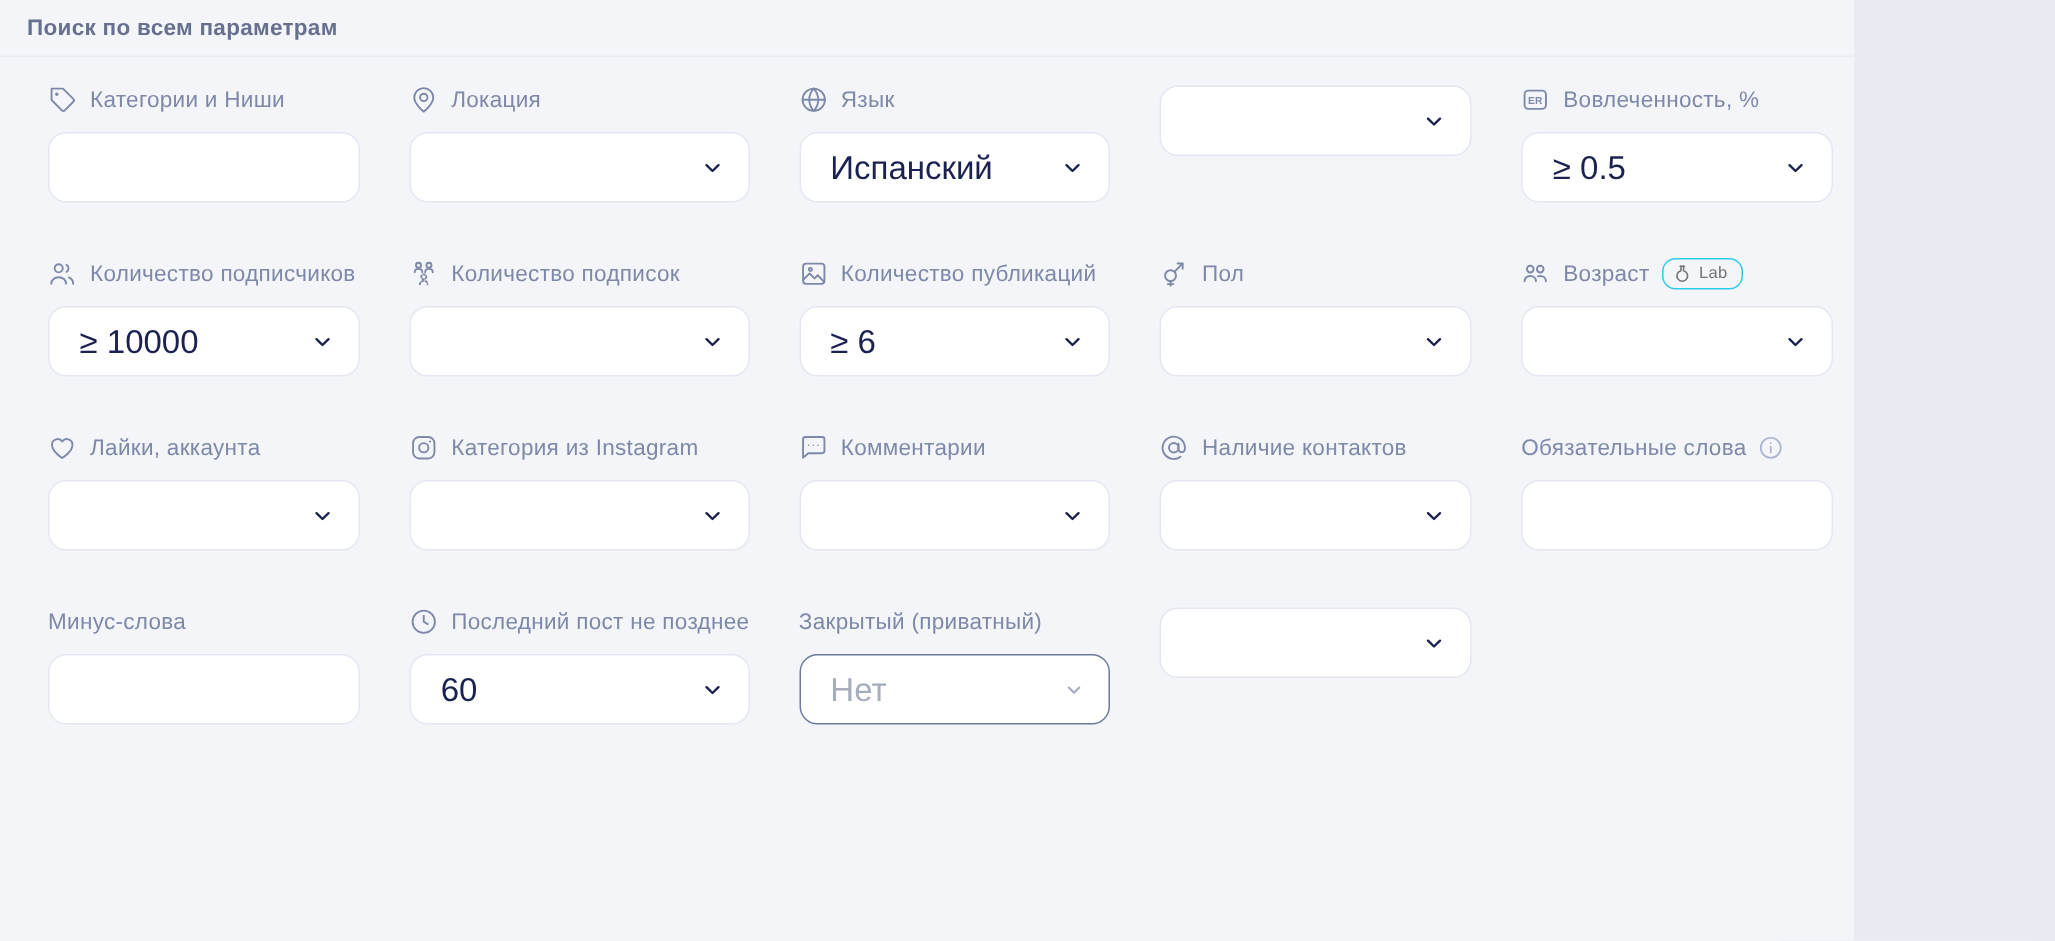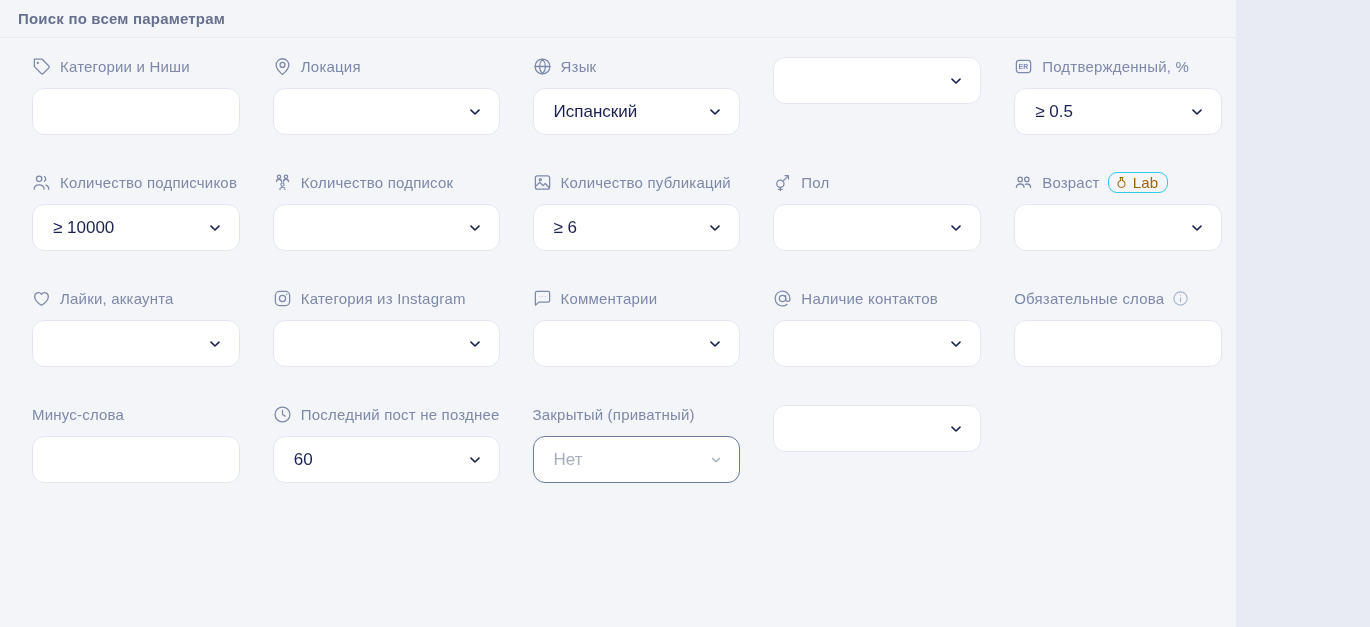--- a/index.html
+++ b/index.html
@@ -23,36 +23,36 @@
     color:#7e89a9; font-size:15px; letter-spacing:.2px; white-space:nowrap;
   }
   .label-row .icon { display:inline-flex; width:19px; height:19px; margin-right:9px; flex:0 0 auto; }
   .label-row .icon svg { width:19px; height:19px; }
   .field {
     height:47px; width:100%;
     background:#ffffff;
     border:1px solid #e4e7f1; border-radius:12px;
     display:flex; align-items:center;
     padding:0 16px 0 20px;
-    font-size:17px; color:#1b2150;
+    font-size:22px; color:#1b2150;
     font-family:"Liberation Sans","DejaVu Sans",sans-serif;
   }
   input.field { outline:none; display:block; }
   .select { cursor:pointer; }
   .select .value { flex:1 1 auto; overflow:hidden; white-space:nowrap; }
   .select .chevron { display:inline-flex; margin-left:auto; color:#1b2150; flex:0 0 auto; }
   .select .chevron svg { width:16px; height:16px; }
   .field.muted { border-color:#6e7b9d; color:#a6adbd; }
   .field.muted .chevron { color:#a6adbd; }
   .field.muted .chevron svg { width:14px; height:14px; }
   .badge-lab {
     display:inline-flex; align-items:center; margin-left:8px;
-    border:1px solid #2fcbe9; color:#a16207;
+    border:1px solid #2fcbe9; color:#737373;
     border-radius:9px; padding:2px 9px 2px 6px;
-    font-size:15px; line-height:15px;
+    font-size:11px; line-height:15px;
   }
   .badge-lab .flask { display:inline-flex; margin-right:5px; }
   .badge-lab .flask svg { width:13px; height:13px; }
   .info-btn { display:inline-flex; margin-left:8px; color:#a9b4d0; cursor:pointer; }
   .info-btn svg { width:17px; height:17px; }
 </style>
 </head>
 <body>
 
 <div class="page">
@@ -122,21 +122,21 @@
         </div>
       </div>
       <div class="cell">
         <div class="label-row">
           <span class="icon">
             <svg viewBox="0 0 24 24" fill="none" stroke="currentColor" stroke-width="1.6" stroke-linecap="round" stroke-linejoin="round">
               <rect x="3" y="4.3" width="18" height="15.4" rx="3.2"></rect>
               <text x="12" y="15.4" text-anchor="middle" font-size="8.6" font-weight="bold" fill="currentColor" stroke="none">ER</text>
             </svg>
           </span>
-          <span>Подтвержденный, %</span>
+          <span>Вовлеченность, %</span>
         </div>
         <div class="field select">
           <span class="value">≥ 0.5</span>
           <span class="chevron">
             <svg viewBox="0 0 24 24" fill="none" stroke="currentColor" stroke-width="2.4" stroke-linecap="round" stroke-linejoin="round">
               <path d="M6 9.2l6 5.8 6-5.8"></path>
             </svg>
           </span>
         </div>
       </div>

